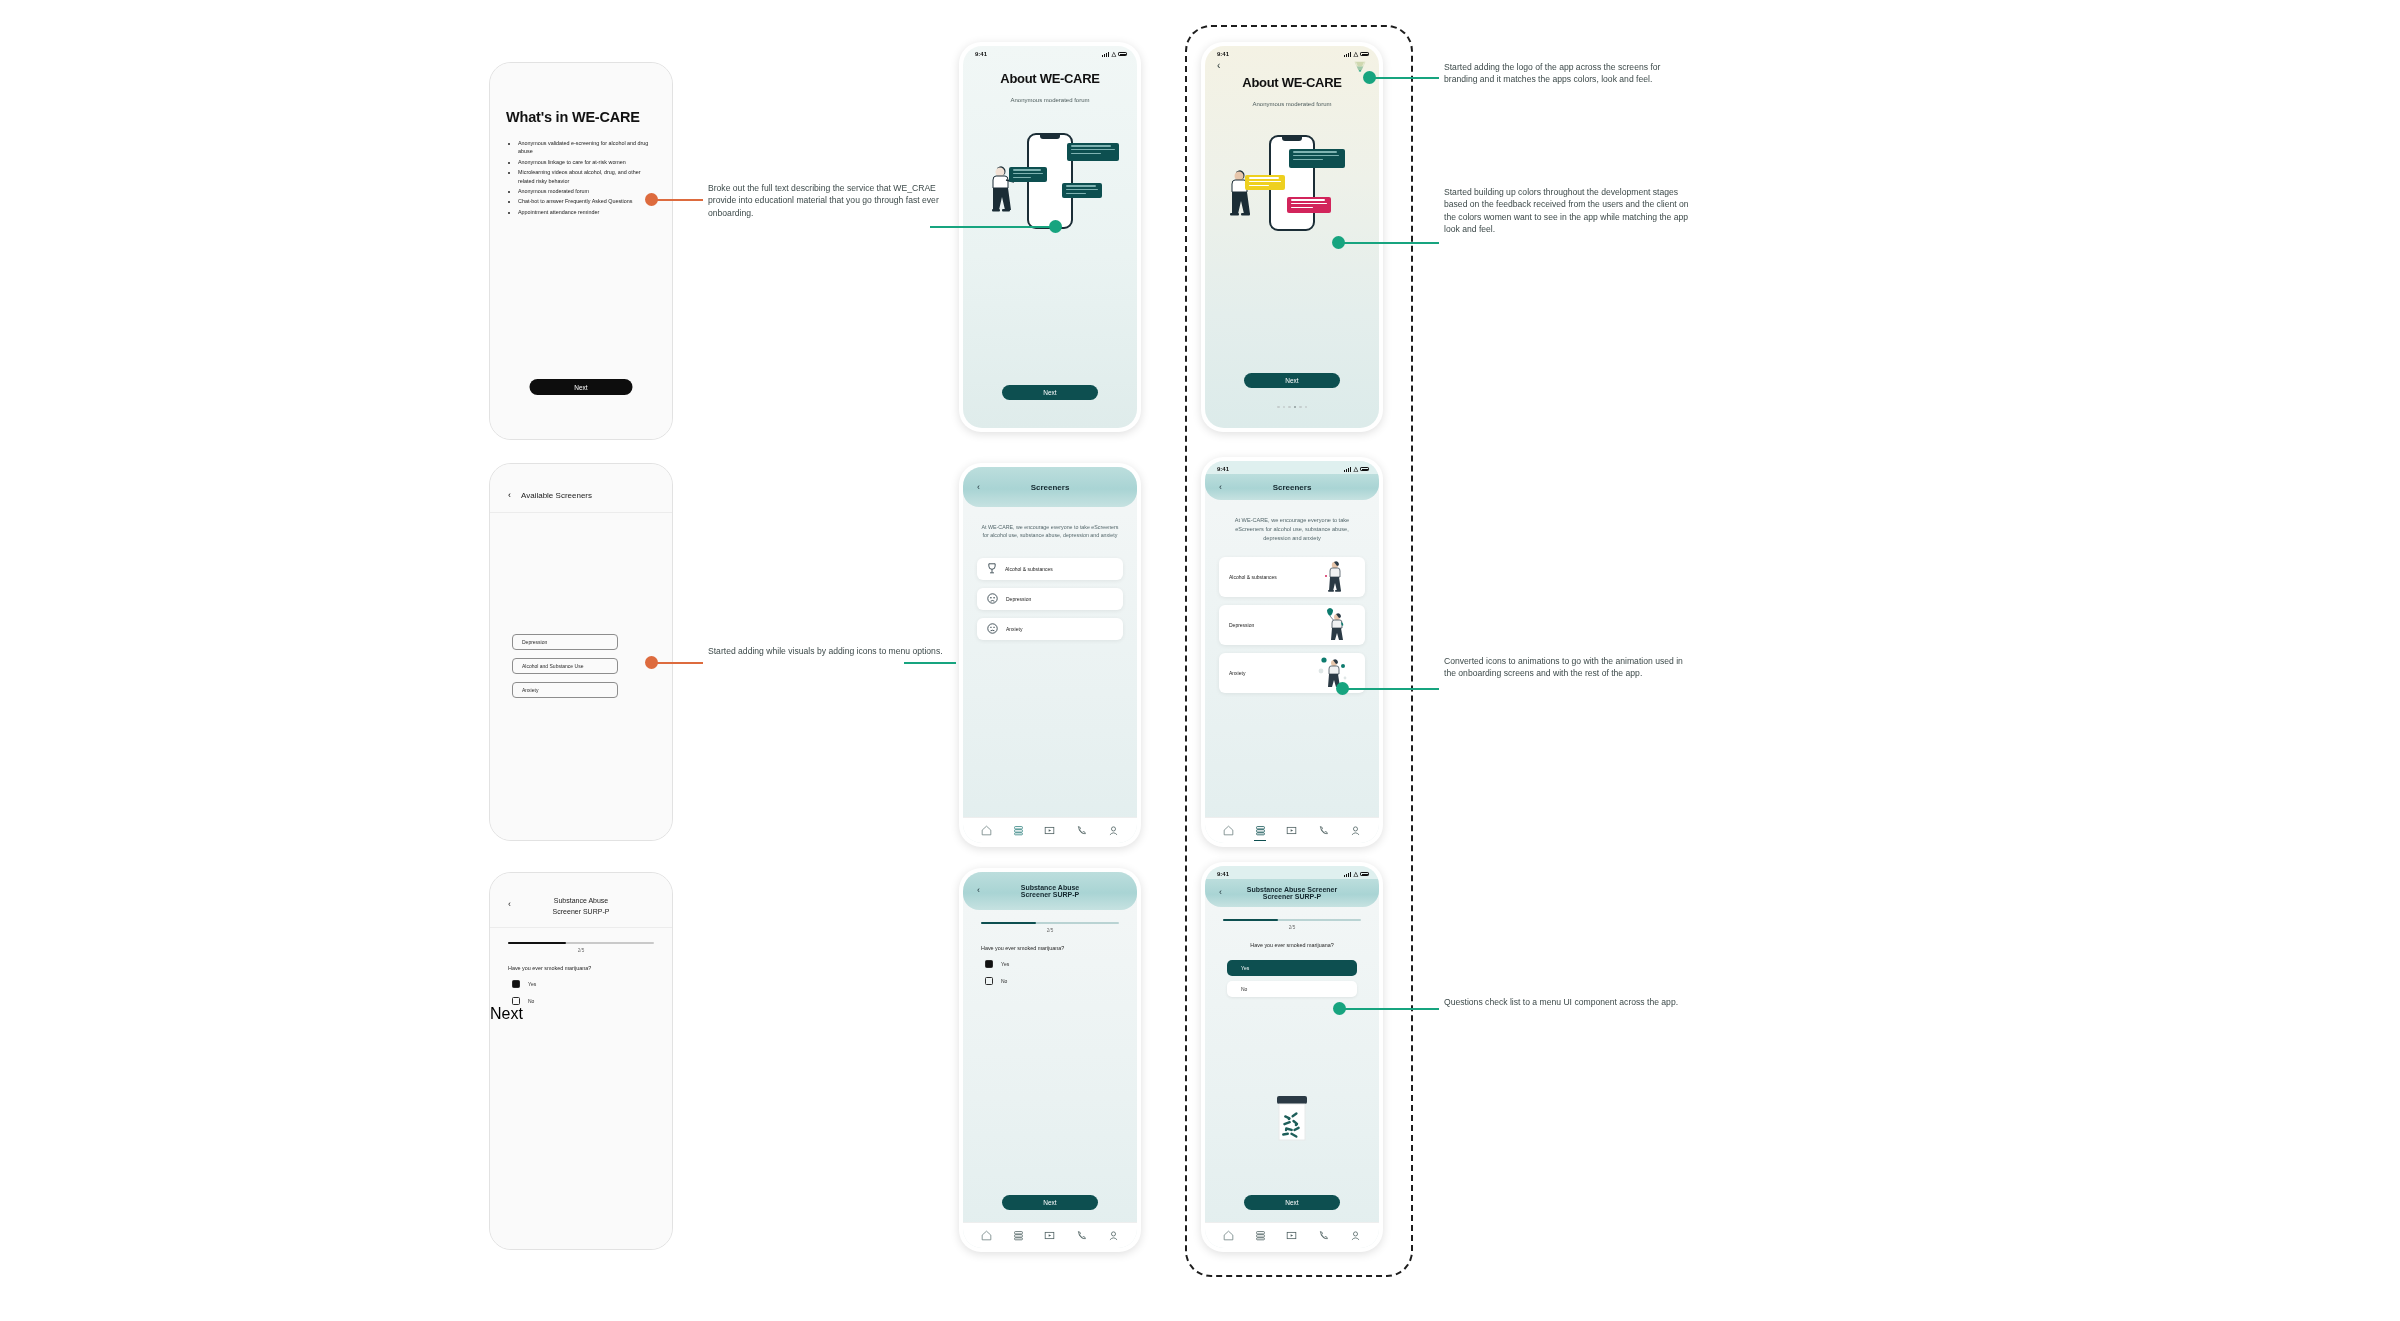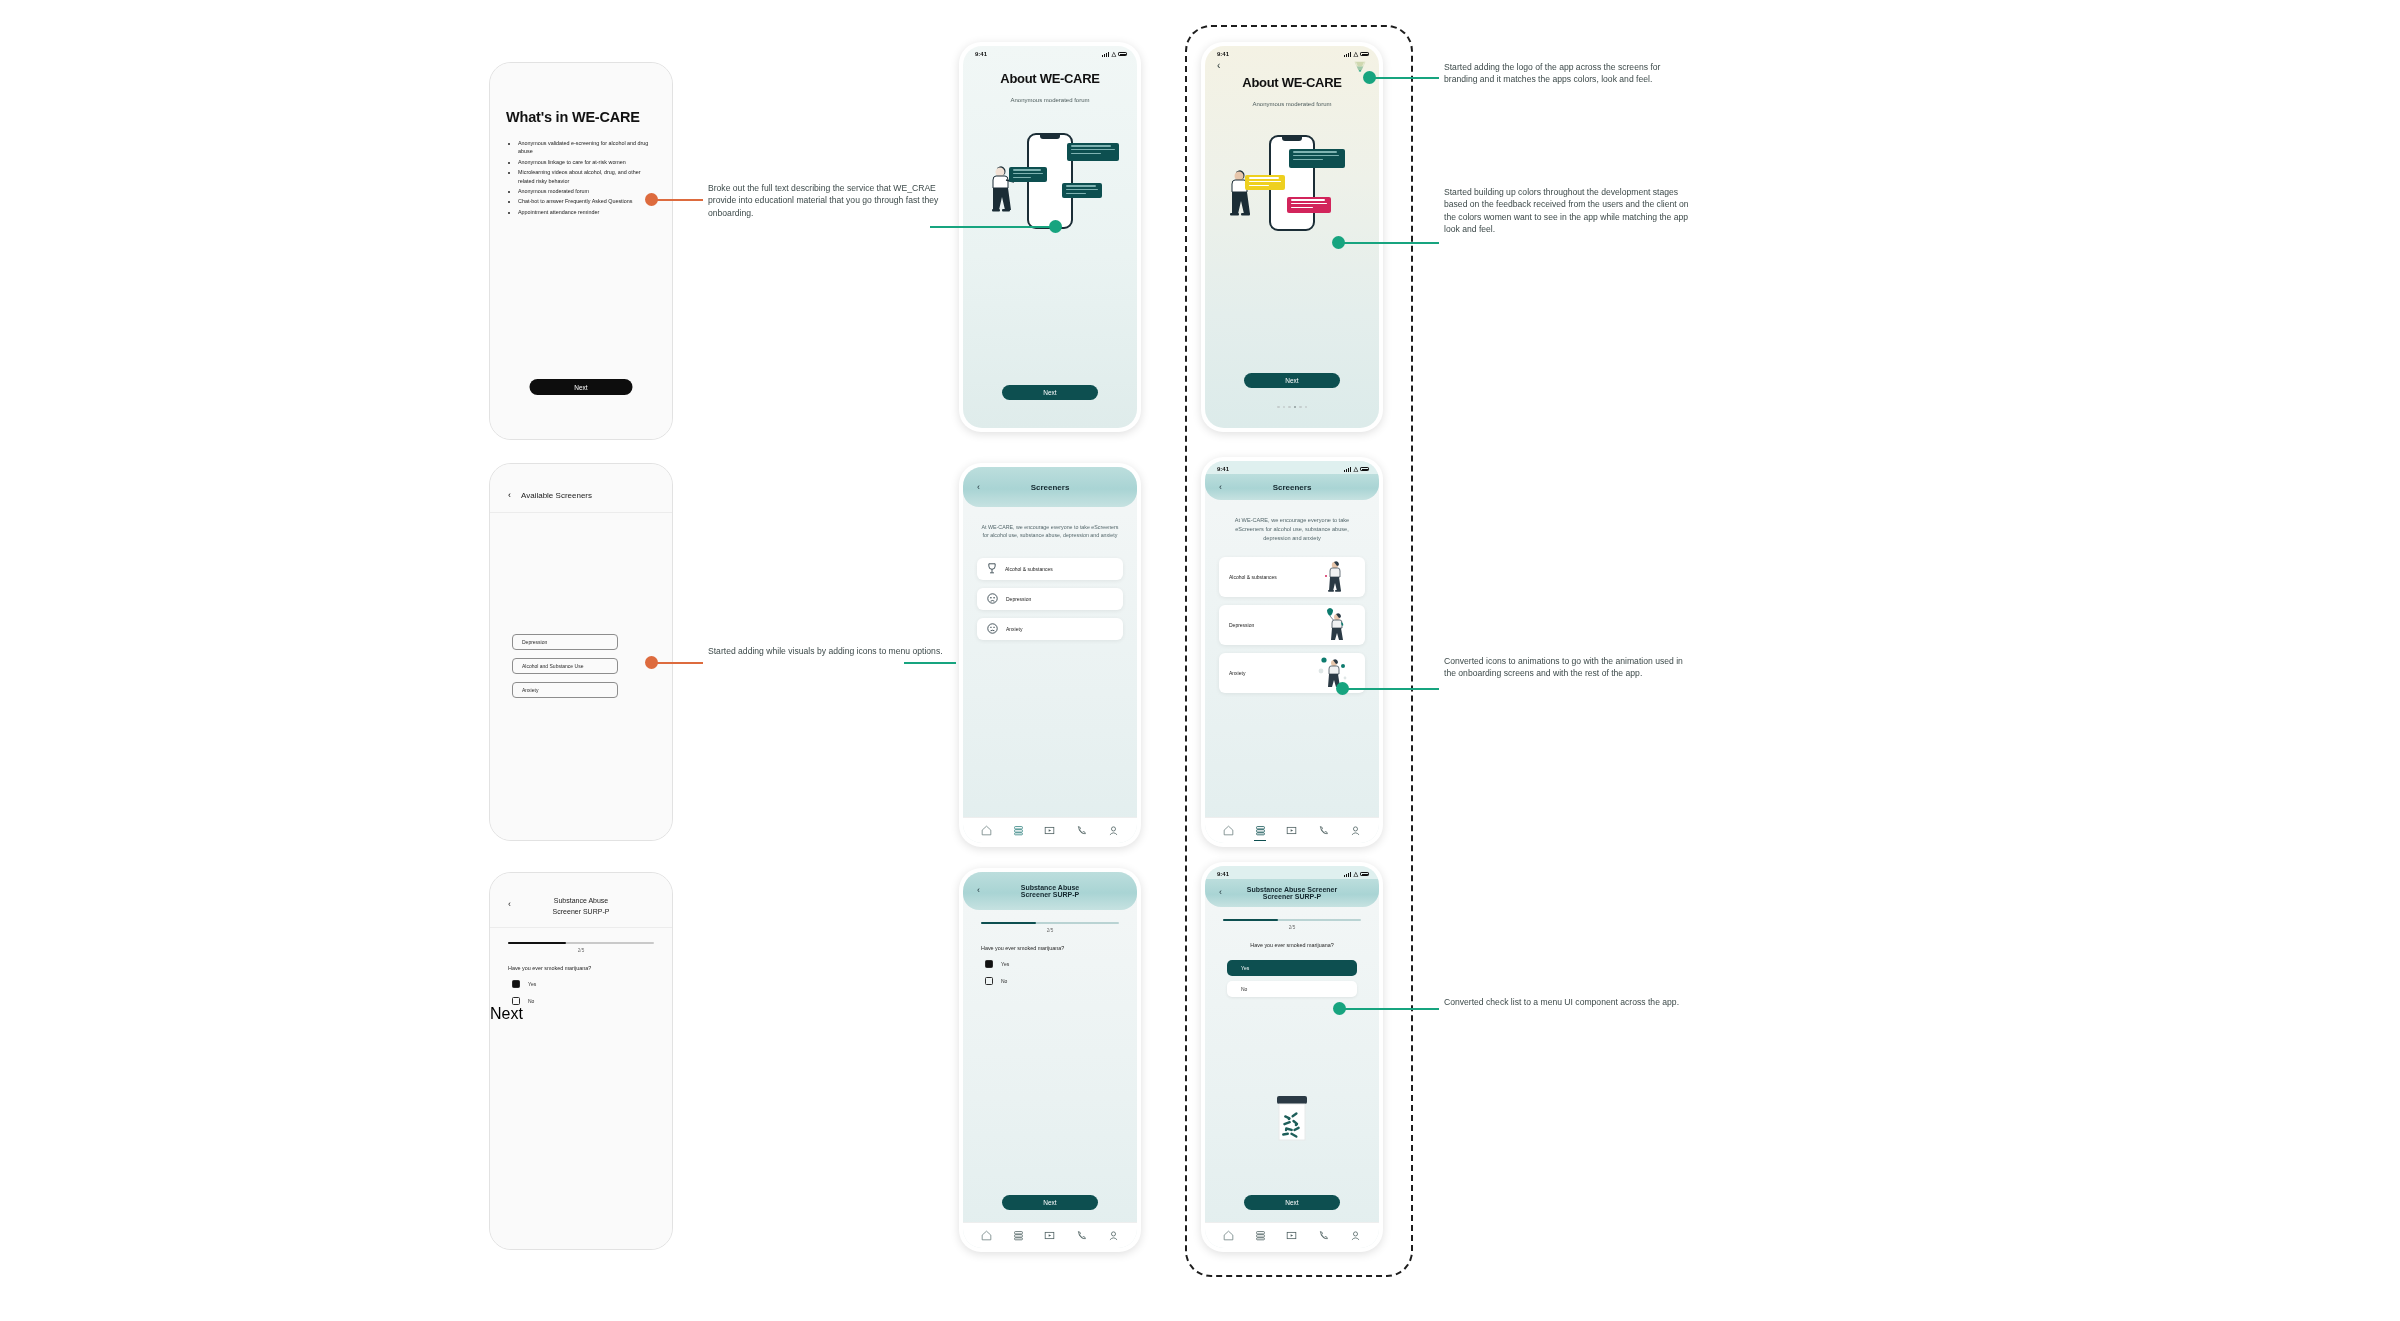--- a/index.html
+++ b/index.html
@@ -698,21 +698,21 @@
             <circle cx="7" cy="5" r="2.6" fill="none" stroke="#4d5f60" stroke-width="1"></circle>
             <path d="M2.5 12.5 q4.5 -5 9 0" fill="none" stroke="#4d5f60" stroke-width="1"></path>
           </svg>
         </span>
       </div>
     </div>
   </div>
 
   <div class="dot orange" style="left:645px; top:193px;"></div>
   <div class="lead orange" style="left:657px; top:199px; width:46px;"></div>
-  <div class="anno" style="left:708px; top:182px; width:240px;">Broke out the full text describing the service that WE_CRAE provide into educationl material that you go through fast they onboarding.</div>
+  <div class="anno" style="left:708px; top:182px; width:240px;">Broke out the full text describing the service that WE_CRAE provide into educationl material that you go through fast ever onboarding.</div>
   <div class="lead green" style="left:930px; top:226px; width:125px;"></div>
   <div class="dot green" style="left:1049px; top:220px;"></div>
 
   <div class="dot green" style="left:1363px; top:71px;"></div>
   <div class="lead green" style="left:1374px; top:77px; width:65px;"></div>
   <div class="anno" style="left:1444px; top:61px; width:245px;">Started adding the logo of the app across the screens for branding and it matches the apps colors, look and feel.</div>
 
   <div class="dot green" style="left:1332px; top:236px;"></div>
   <div class="lead green" style="left:1343px; top:242px; width:96px;"></div>
   <div class="anno" style="left:1444px; top:186px; width:250px;">Started building up colors throughout the development stages based on the feedback received from the users and the client on the colors women want to see in the app while matching the app look and feel.</div>
@@ -721,15 +721,15 @@
   <div class="lead orange" style="left:657px; top:662px; width:46px;"></div>
   <div class="anno" style="left:708px; top:645px; width:240px;">Started adding while visuals by adding icons to menu options.</div>
   <div class="lead green" style="left:904px; top:662px; width:52px;"></div>
 
   <div class="dot green" style="left:1336px; top:682px;"></div>
   <div class="lead green" style="left:1347px; top:688px; width:92px;"></div>
   <div class="anno" style="left:1444px; top:655px; width:245px;">Converted icons to animations to go with the animation used in the onboarding screens and with the rest of the app.</div>
 
   <div class="dot green" style="left:1333px; top:1002px;"></div>
   <div class="lead green" style="left:1344px; top:1008px; width:95px;"></div>
-  <div class="anno" style="left:1444px; top:996px; width:240px;">Converted check list to a menu UI component across the app.</div>
+  <div class="anno" style="left:1444px; top:996px; width:240px;">Questions check list to a menu UI component across the app.</div>
 
 </div>
 
 </body></html>

